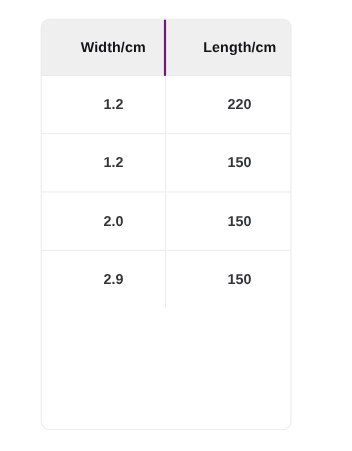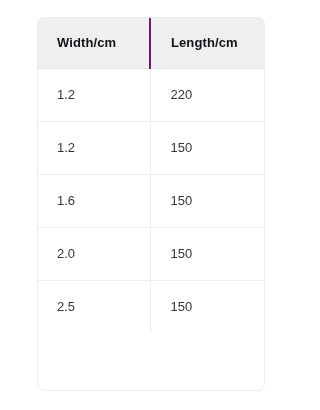--- a/index.html
+++ b/index.html
@@ -26,21 +26,21 @@
     width: 228px;
     border-collapse: collapse;
     table-layout: fixed;
     border-radius: 8px;
     overflow: hidden;
     background: #ffffff;
   }
 
   table.data-table th,
   table.data-table td {
-    text-align: left;
+    text-align: center;
     vertical-align: middle;
     padding: 0 0 0 20px;
     box-sizing: border-box;
   }
 
   table.data-table col.c-width  { width: 113px; }
   table.data-table col.c-length { width: 115px; }
 
   
   table.data-table thead th {
@@ -55,21 +55,21 @@
   table.data-table thead th.col-sep {
     border-left: 2px solid #701a75;
   }
 
   
   table.data-table tbody td {
     height: 53px;
     background: #ffffff;
     color: #32363b;
     font-size: 13px;
-    font-weight: normal;
+    font-weight: bold;
     border-bottom: 1px solid #ededed;
     margin-left: 24px;
   }
   table.data-table tbody td.col-sep {
     border-left: 1px solid #ededed;
   }
   table.data-table tbody tr:last-child td {
     border-bottom: none;
   }
 
@@ -107,28 +107,24 @@
     <tbody>
       <tr>
         <td>1.2</td>
         <td class="col-sep">220</td>
       </tr>
       <tr>
         <td>1.2</td>
         <td class="col-sep">150</td>
       </tr>
       <tr>
-        <td>1.6</td>
-        <td class="col-sep">150</td>
-      </tr>
-      <tr>
         <td>2.0</td>
         <td class="col-sep">150</td>
       </tr>
       <tr>
-        <td>2.5</td>
+        <td>2.9</td>
         <td class="col-sep">150</td>
       </tr>
     </tbody>
   </table>
 
   <div id="table-frame"></div>
 </div>
 
 </body></html>

